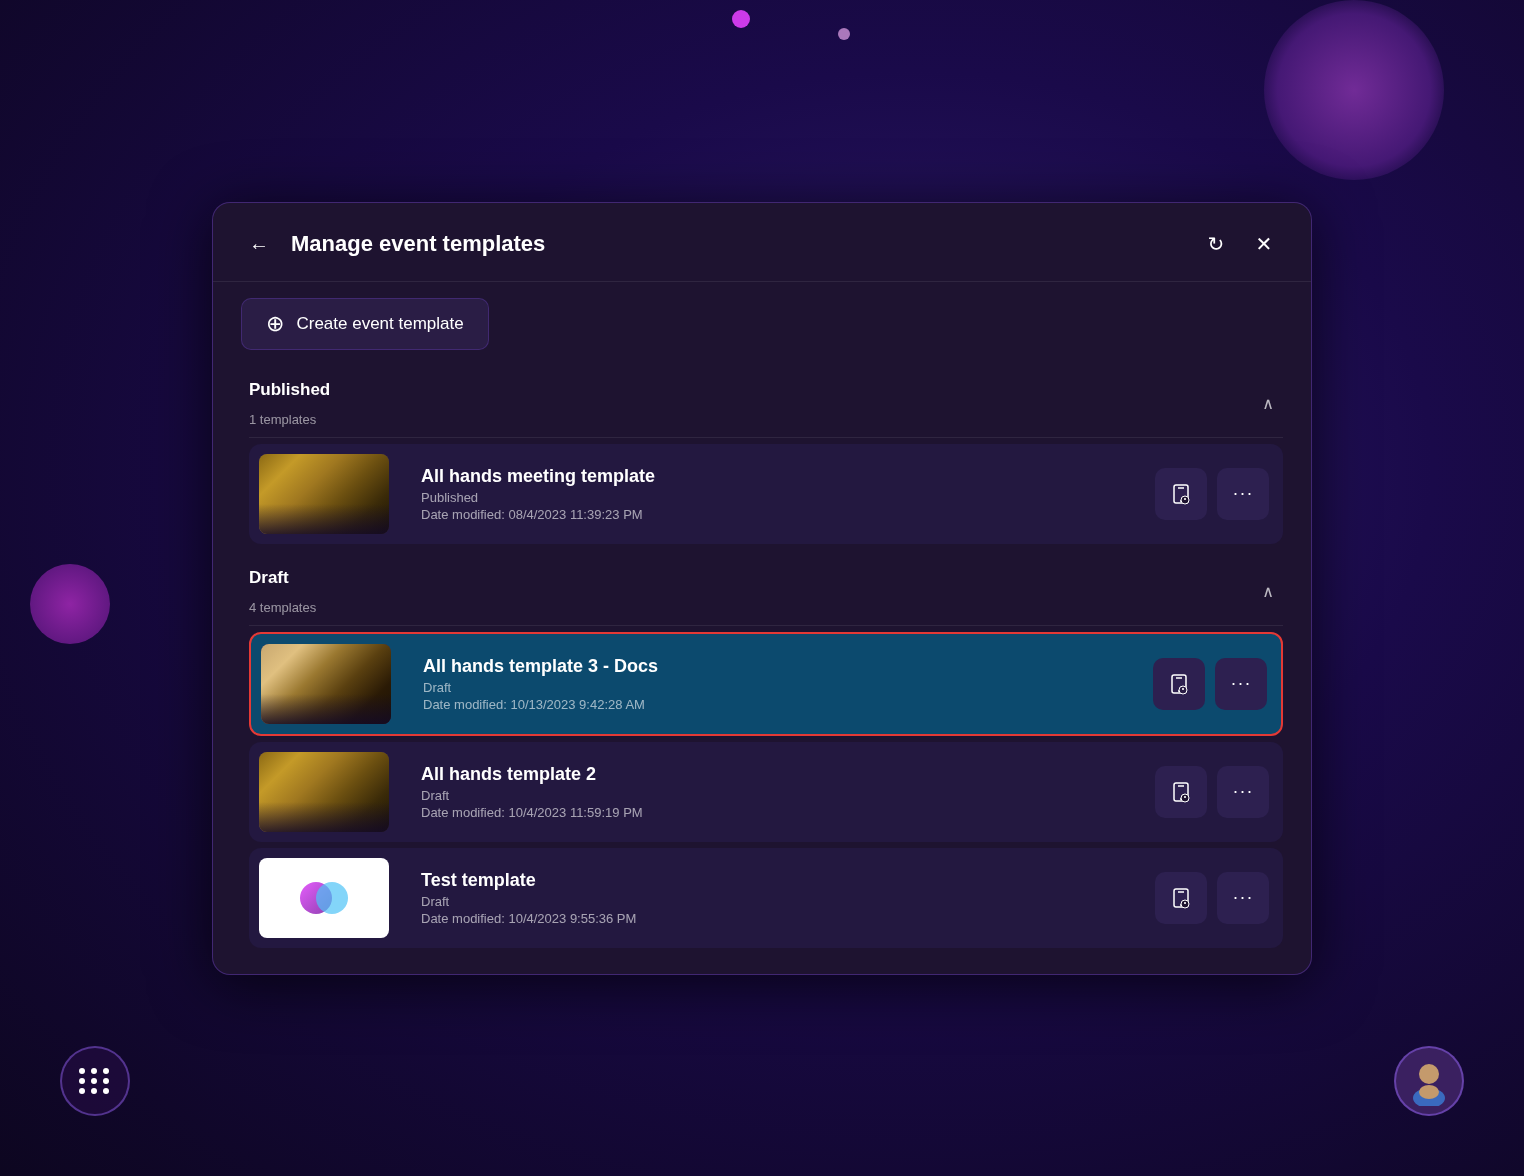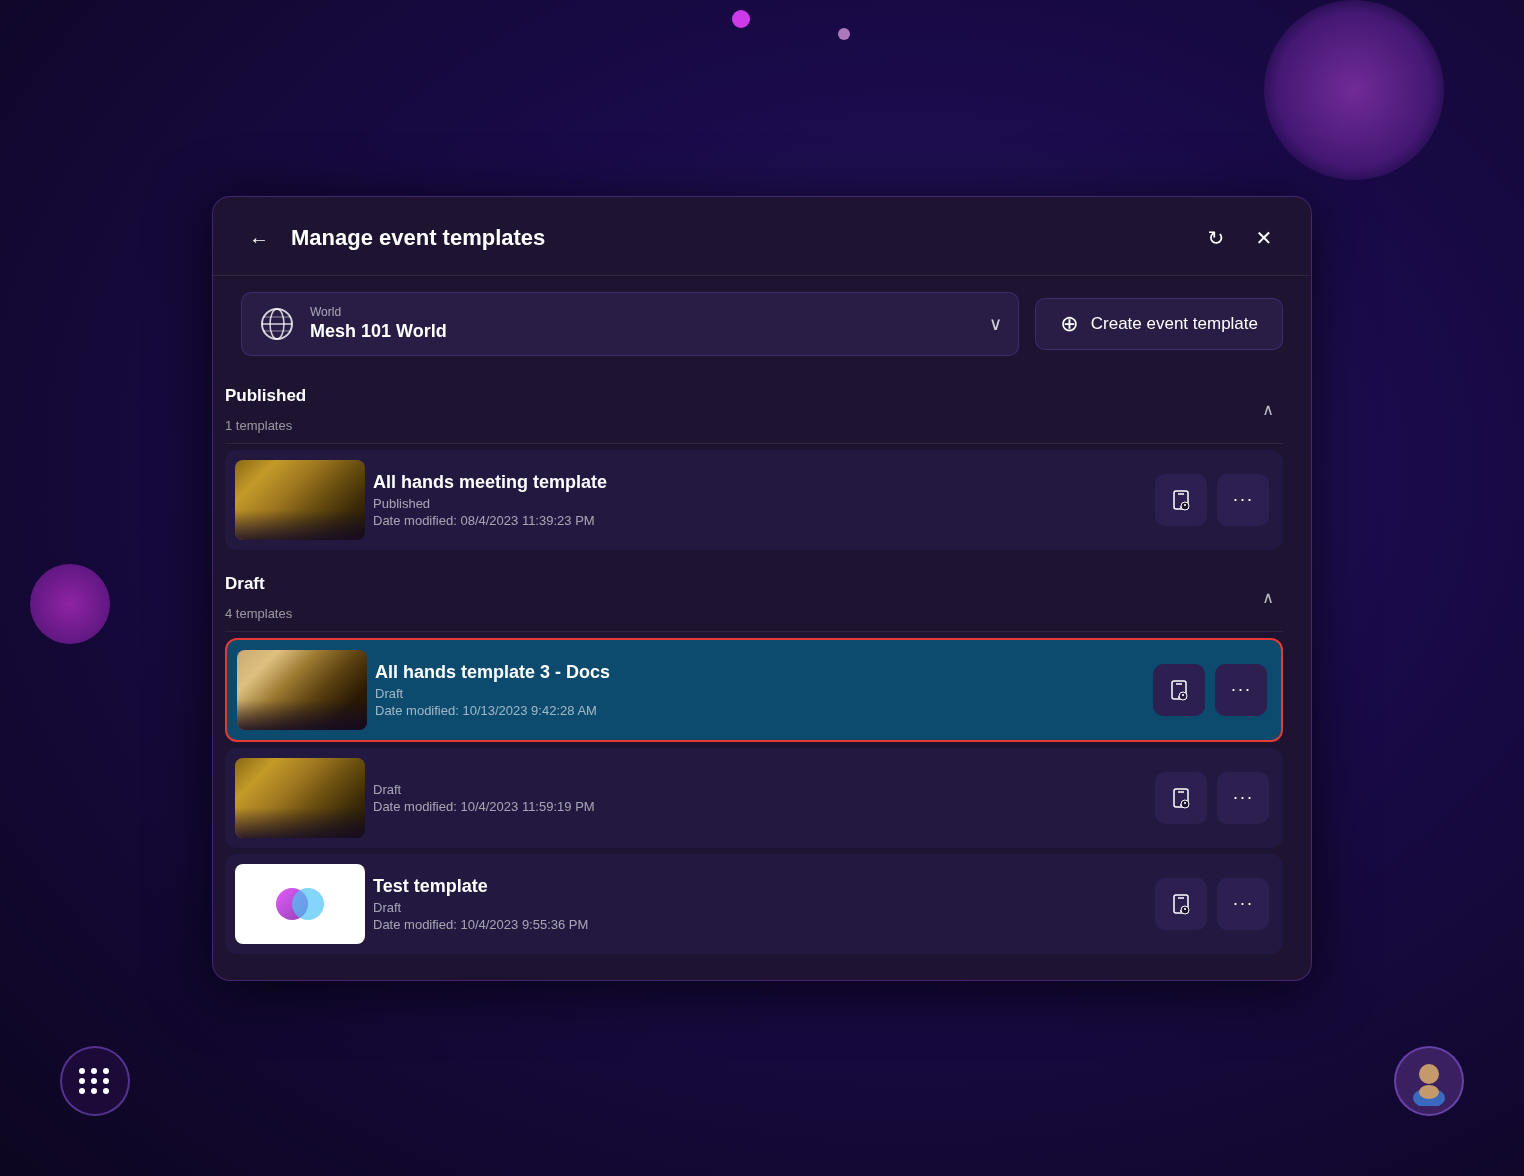--- a/index.html
+++ b/index.html
@@ -216,21 +216,21 @@
       font-weight: 500;
       white-space: nowrap;
     }
     .create-icon {
       font-size: 22px;
       color: white;
     }
 
     
     .list-area {
-      padding: 0 28px 20px 12px;
+      padding: 0 28px 20px 36px;
       max-height: 640px;
       overflow-y: auto;
     }
     .list-area::-webkit-scrollbar {
       width: 6px;
     }
     .list-area::-webkit-scrollbar-track {
       background: transparent;
     }
     .list-area::-webkit-scrollbar-thumb {
@@ -269,21 +269,21 @@
     }
 
     
     .template-row {
       display: flex;
       align-items: center;
       background: #231840;
       border-radius: 12px;
       margin: 6px 0;
       padding: 10px 14px 10px 10px;
-      gap: 8px;
+      gap: 32px;
       position: relative;
     }
     .template-row.selected {
       border: 2.5px solid #e53935;
       background: #0c4a6e;
     }
     .template-thumbnail {
       width: 130px;
       height: 80px;
       border-radius: 8px;
@@ -406,36 +406,20 @@
     <div class="header-refresh-btn">
       <span class="icon-white">↻</span>
     </div>
     <div class="header-close-btn">
       <span class="icon-white">✕</span>
     </div>
   </div>
 
   <div class="toolbar-row">
 
-    <div class="world-selector">
-      <div class="world-icon">
-        <svg width="34" height="34" viewBox="0 0 34 34" fill="none">
-          <circle cx="17" cy="17" r="15" stroke="rgba(255,255,255,0.8)" stroke-width="2" fill="none"></circle>
-          <ellipse cx="17" cy="17" rx="7" ry="15" stroke="rgba(255,255,255,0.8)" stroke-width="1.5" fill="none"></ellipse>
-          <line x1="2" y1="17" x2="32" y2="17" stroke="rgba(255,255,255,0.8)" stroke-width="1.5"></line>
-          <line x1="3" y1="10" x2="31" y2="10" stroke="rgba(255,255,255,0.5)" stroke-width="1"></line>
-          <line x1="3" y1="24" x2="31" y2="24" stroke="rgba(255,255,255,0.5)" stroke-width="1"></line>
-        </svg>
-      </div>
-      <div class="world-text">
-        <div class="world-label">World</div>
-        <div class="world-name">Mesh 101 World</div>
-      </div>
-      <span class="chevron-down">∨</span>
-    </div>
 
     <div class="create-btn">
       <span class="create-icon">⊕</span>
       <span>Create event template</span>
     </div>
   </div>
 
   <div class="list-area">
 
     <div class="section-header">
@@ -504,20 +488,21 @@
           <span style="letter-spacing:1px;font-size:18px;">···</span>
         </button>
       </div>
     </div>
 
     <div class="template-row">
       <div class="template-thumbnail">
         <div class="thumbnail-arch"></div>
       </div>
       <div class="template-info">
+        <div class="template-name">All hands template 2</div>
         <div class="template-status">Draft</div>
         <div class="template-date">Date modified: 10/4/2023 11:59:19 PM</div>
       </div>
       <div class="row-actions">
         <button class="action-btn">
           <svg class="phone-icon-svg" viewBox="0 0 22 22" fill="none">
             <rect x="4" y="2" width="14" height="18" rx="2" stroke="white" stroke-width="1.5"></rect>
             <circle cx="11" cy="18" r="1" fill="white"></circle>
             <line x1="8" y1="5" x2="14" y2="5" stroke="white" stroke-width="1.5"></line>
             <circle cx="15" cy="17" r="4" fill="#1e1330" stroke="white" stroke-width="1"></circle>

